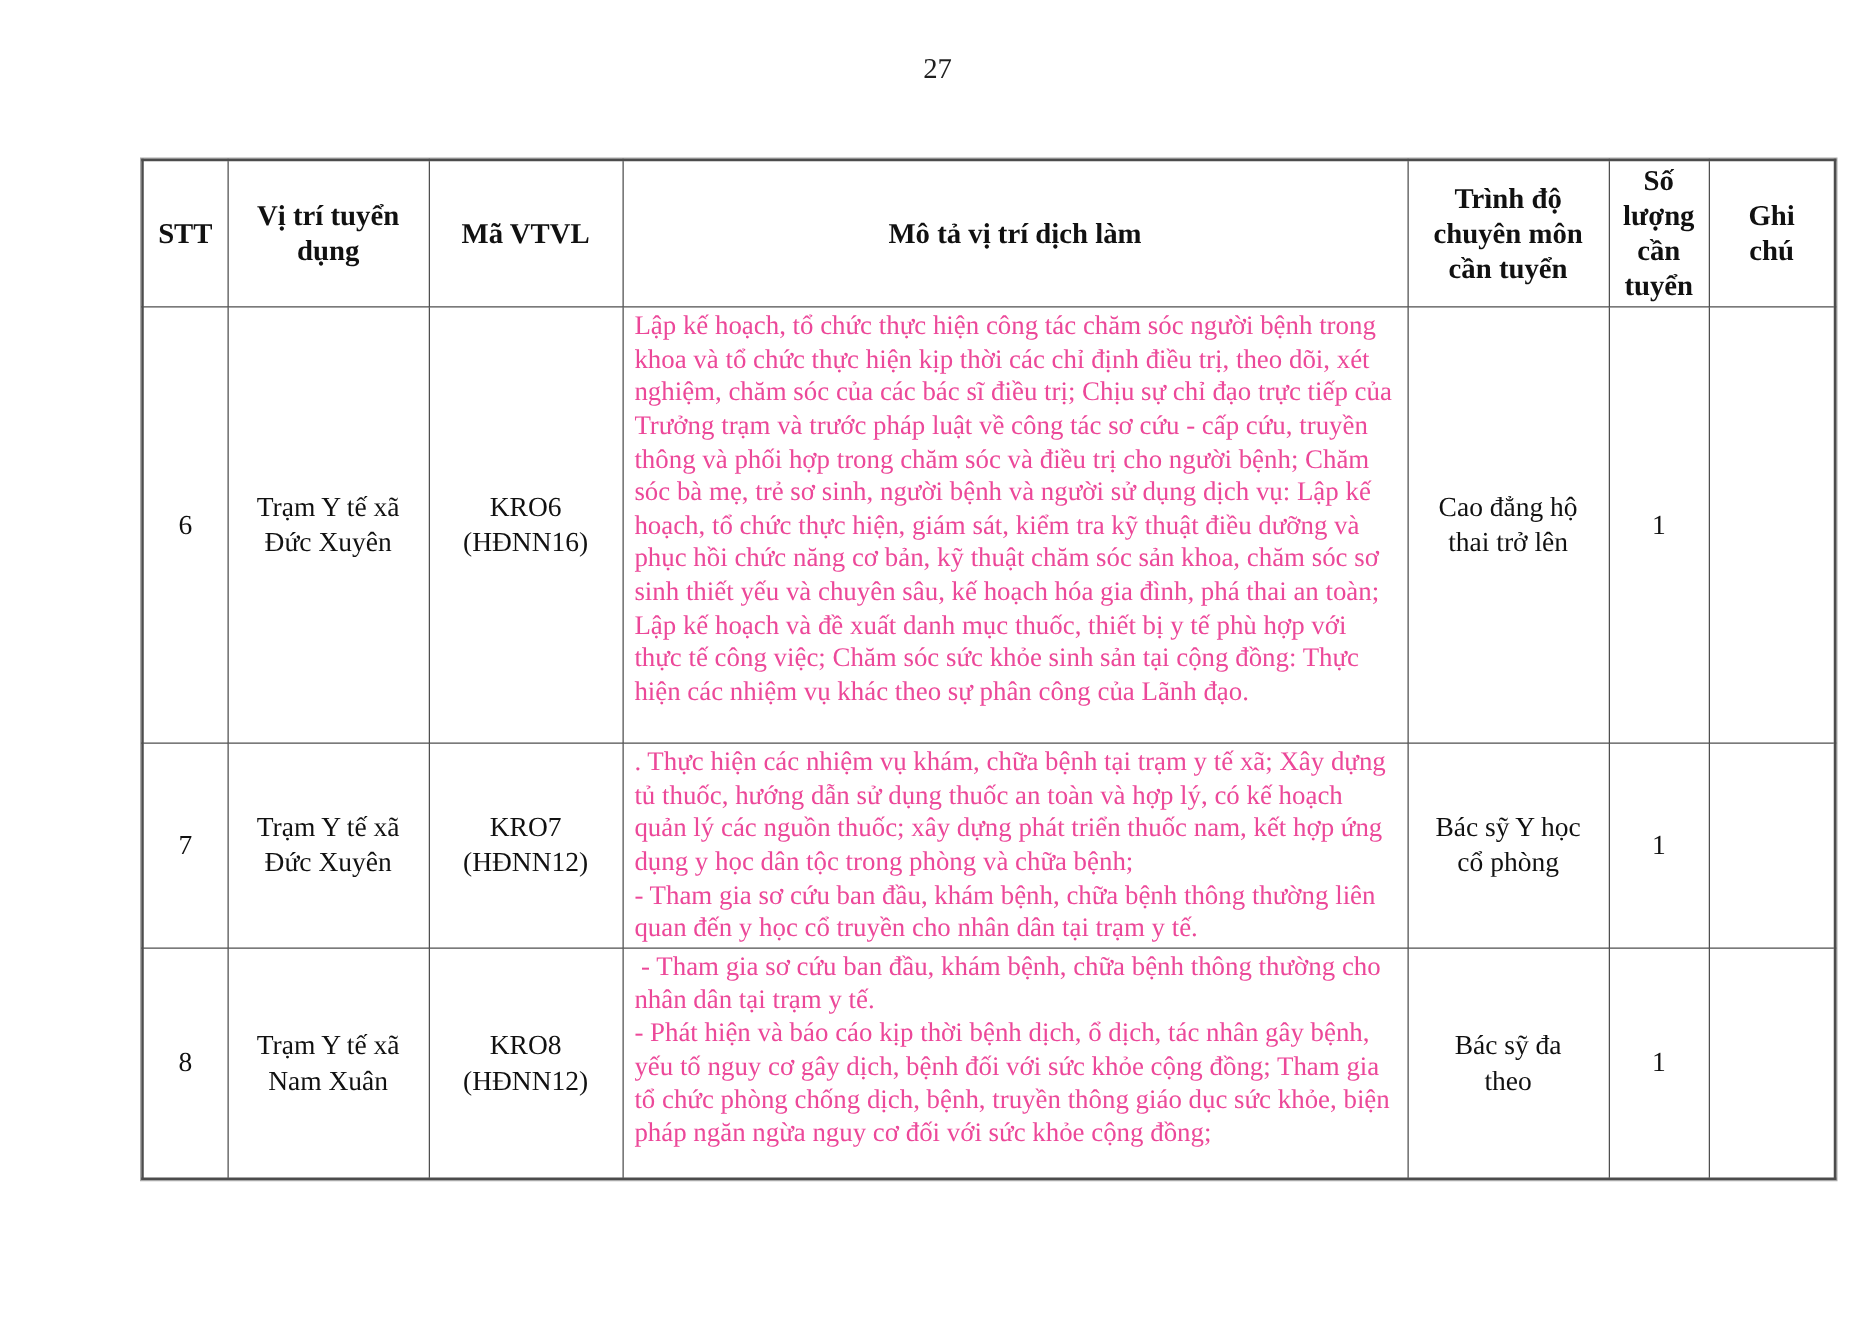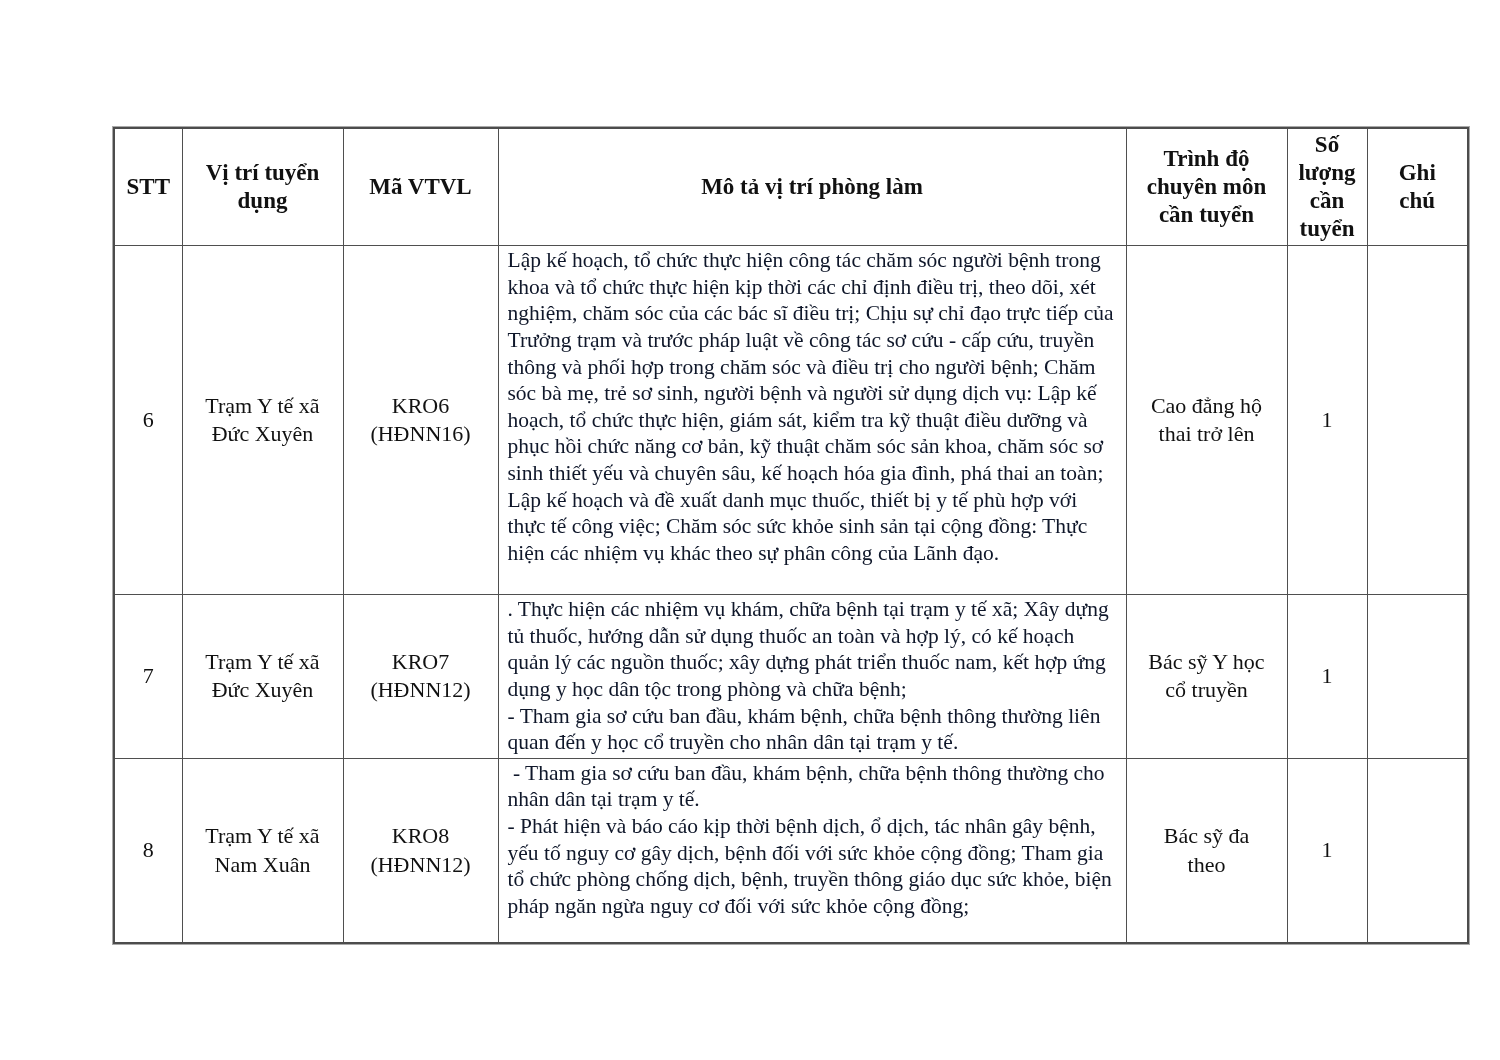--- a/index.html
+++ b/index.html
@@ -60,50 +60,51 @@
     padding: 2px 4px;
     color: #111;
   }
   td.desc-cell {
     font-size: 21.5px;
     line-height: 26.6px;
     text-align: left;
     vertical-align: top;
     white-space: pre-wrap;
     padding: 1px 8px 2px 9px;
-    color: #0f172a;
+    color: #ec4899;
   }
   tr.header-row { height: 116px; }
   tr.row-6 { height: 349px; }
   tr.row-7 { height: 163px; }
   tr.row-8 { height: 185px; }
 </style>
 </head>
 <body>
 
 <div class="page">
 
+  <div class="page-number">27</div>
 
   <table class="doc-table">
     <colgroup>
       <col style="width:68px">
       <col style="width:161px">
       <col style="width:155px">
       <col style="width:628px">
       <col style="width:161px">
       <col style="width:80px">
       <col style="width:101px">
     </colgroup>
     <thead>
       <tr class="header-row">
         <th class="hdr">STT</th>
         <th class="hdr">Vị trí tuyển
 dụng</th>
         <th class="hdr">Mã VTVL</th>
-        <th class="hdr">Mô tả vị trí phòng làm</th>
+        <th class="hdr">Mô tả vị trí dịch làm</th>
         <th class="hdr">Trình độ
 chuyên môn
 cần tuyển</th>
         <th class="hdr">Số
 lượng
 cần
 tuyển</th>
         <th class="hdr">Ghi
 chú</th>
       </tr>
@@ -123,21 +124,21 @@
       </tr>
       <tr class="row-7">
         <td class="center-cell">7</td>
         <td class="center-cell">Trạm Y tế xã
 Đức Xuyên</td>
         <td class="center-cell">KRO7
 (HĐNN12)</td>
         <td class="desc-cell">. Thực hiện các nhiệm vụ khám, chữa bệnh tại trạm y tế xã; Xây dựng tủ thuốc, hướng dẫn sử dụng thuốc an toàn và hợp lý, có kế hoạch quản lý các nguồn thuốc; xây dựng phát triển thuốc nam, kết hợp ứng dụng y học dân tộc trong phòng và chữa bệnh;
 - Tham gia sơ cứu ban đầu, khám bệnh, chữa bệnh thông thường liên quan đến y học cổ truyền cho nhân dân tại trạm y tế.</td>
         <td class="center-cell">Bác sỹ Y học
-cổ truyền</td>
+cổ phòng</td>
         <td class="center-cell">1</td>
         <td class="center-cell"></td>
       </tr>
       <tr class="row-8">
         <td class="center-cell">8</td>
         <td class="center-cell">Trạm Y tế xã
 Nam Xuân</td>
         <td class="center-cell">KRO8
 (HĐNN12)</td>
         <td class="desc-cell"> - Tham gia sơ cứu ban đầu, khám bệnh, chữa bệnh thông thường cho nhân dân tại trạm y tế.

